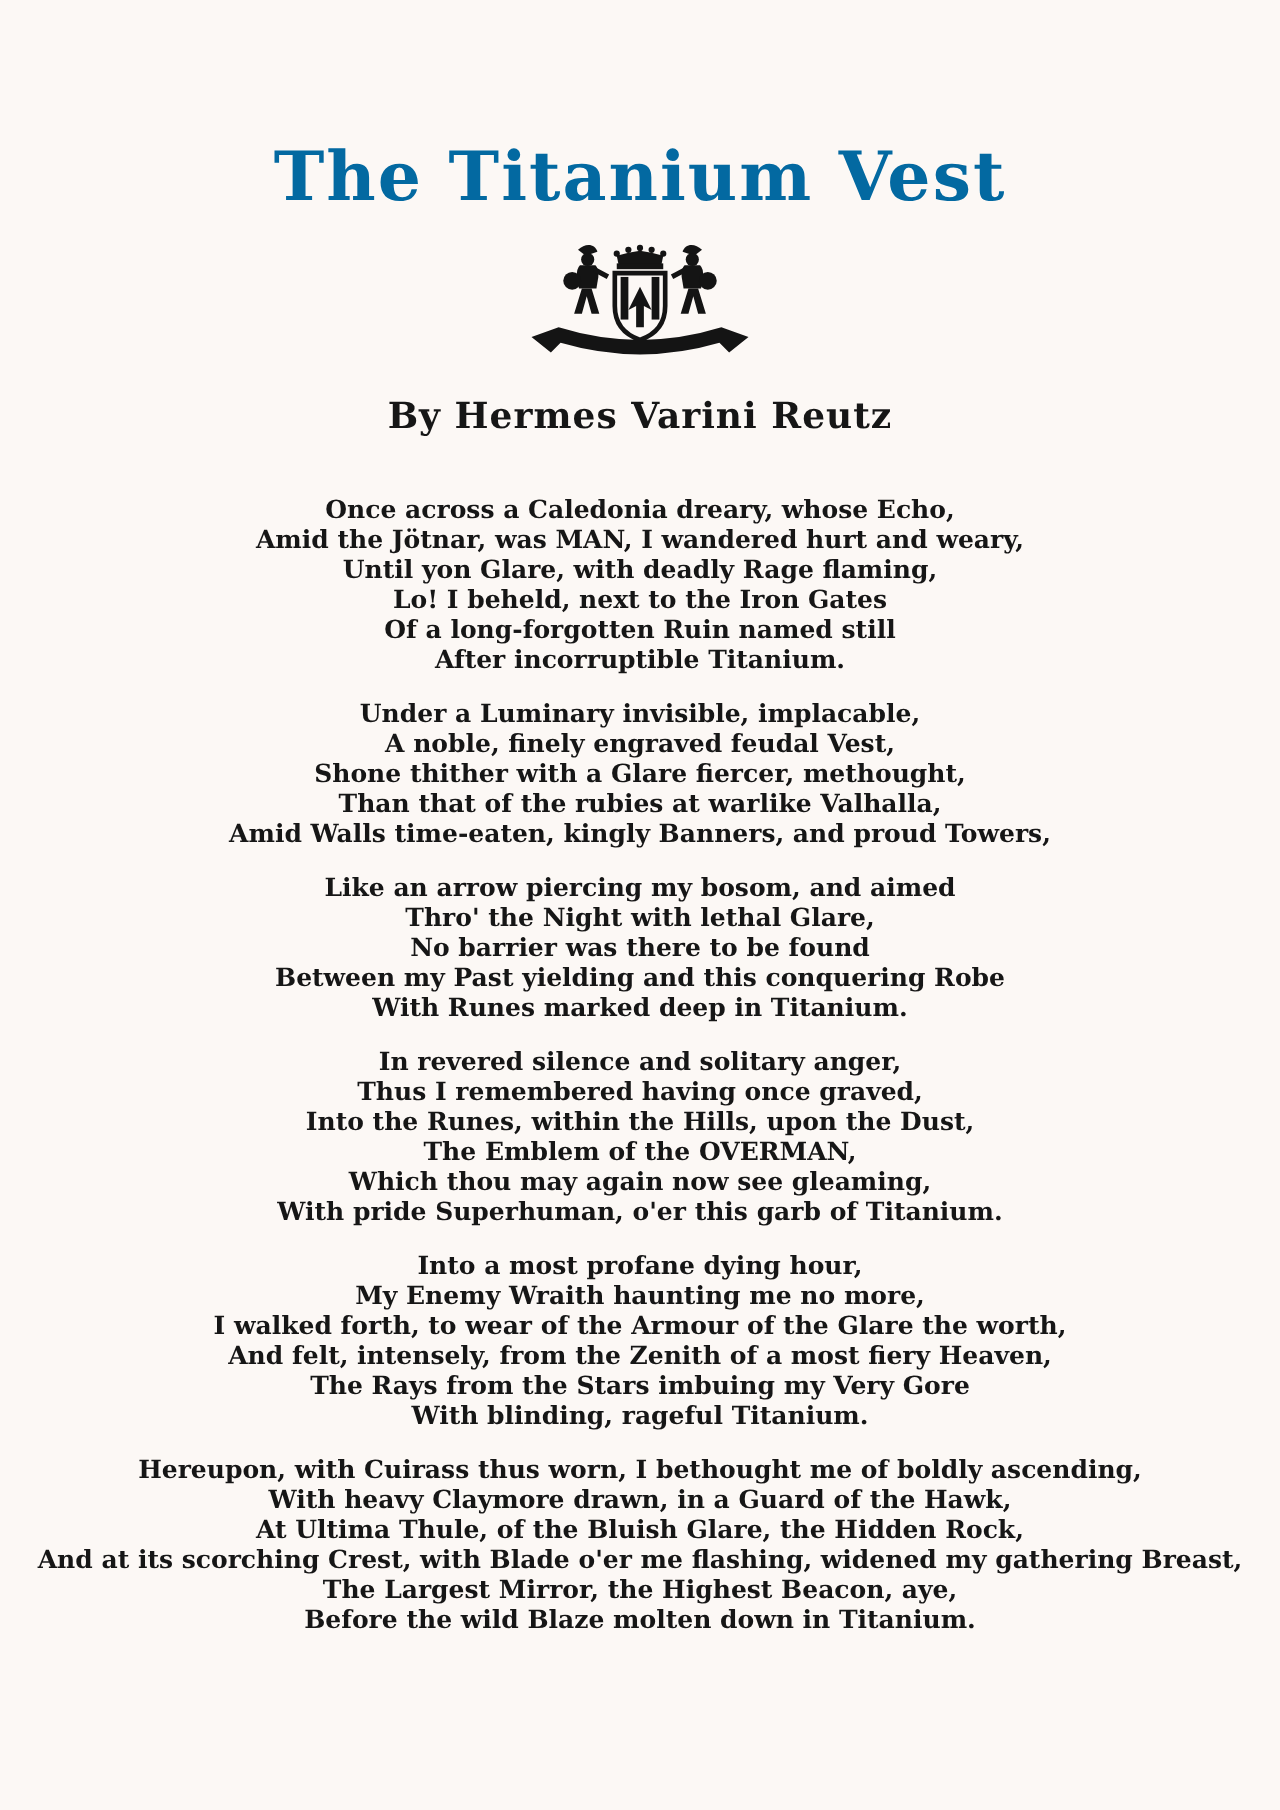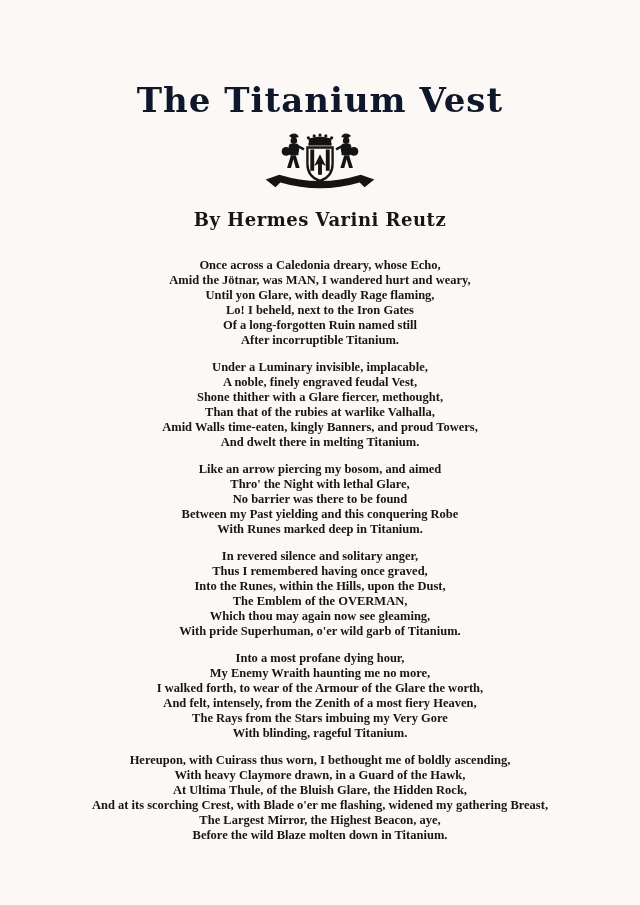--- a/index.html
+++ b/index.html
@@ -14,26 +14,26 @@
     height: 905px;
     margin: 0 auto;
     background: #FCF8F5;
     color: #161616;
     font-family: "DejaVu Serif", "Liberation Serif", serif;
     font-weight: bold;
     text-align: center;
     overflow: hidden;
   }
   .title {
-    margin: 11px;
+    margin: 0;
     padding-top: 72px;
     font-size: 34px;
     line-height: 1.05;
     letter-spacing: 1px;
-    color: #0f172a;
+    color: #0369a1;
   }
   .crest {
     display: block;
     margin: 14px auto 0 auto;
     width: 118px;
     height: 62px;
   }
   .crest * { fill: #141414; }
   .crest .field { fill: #FCF8F5; stroke: #141414; stroke-width: 2.4; }
   .byline {
@@ -42,21 +42,20 @@
     letter-spacing: 0.5px;
   }
   .poem {
     margin-top: 28px;
     font-size: 12.5px;
     line-height: 15px;
     white-space: nowrap;
   }
   .stanza {
     margin: 0 0 12px 0;
-    font-family: Liberation Serif, serif;
   }
   .poem-line {
     display: block;
   }
 </style>
 </head>
 <body>
 
 <div class="page">
 
@@ -116,38 +115,37 @@
       <span class="poem-line">Of a long-forgotten Ruin named still</span>
       <span class="poem-line">After incorruptible Titanium.</span>
     </div>
 
     <div class="stanza">
       <span class="poem-line">Under a Luminary invisible, implacable,</span>
       <span class="poem-line">A noble, finely engraved feudal Vest,</span>
       <span class="poem-line">Shone thither with a Glare fiercer, methought,</span>
       <span class="poem-line">Than that of the rubies at warlike Valhalla,</span>
       <span class="poem-line">Amid Walls time-eaten, kingly Banners, and proud Towers,</span>
-      <span class="poem-line">And dwelt there in melting Titanium.</span>
     </div>
 
     <div class="stanza">
       <span class="poem-line">Like an arrow piercing my bosom, and aimed</span>
       <span class="poem-line">Thro' the Night with lethal Glare,</span>
       <span class="poem-line">No barrier was there to be found</span>
       <span class="poem-line">Between my Past yielding and this conquering Robe</span>
       <span class="poem-line">With Runes marked deep in Titanium.</span>
     </div>
 
     <div class="stanza">
       <span class="poem-line">In revered silence and solitary anger,</span>
       <span class="poem-line">Thus I remembered having once graved,</span>
       <span class="poem-line">Into the Runes, within the Hills, upon the Dust,</span>
       <span class="poem-line">The Emblem of the OVERMAN,</span>
       <span class="poem-line">Which thou may again now see gleaming,</span>
-      <span class="poem-line">With pride Superhuman, o'er wild garb of Titanium.</span>
+      <span class="poem-line">With pride Superhuman, o'er this garb of Titanium.</span>
     </div>
 
     <div class="stanza">
       <span class="poem-line">Into a most profane dying hour,</span>
       <span class="poem-line">My Enemy Wraith haunting me no more,</span>
       <span class="poem-line">I walked forth, to wear of the Armour of the Glare the worth,</span>
       <span class="poem-line">And felt, intensely, from the Zenith of a most fiery Heaven,</span>
       <span class="poem-line">The Rays from the Stars imbuing my Very Gore</span>
       <span class="poem-line">With blinding, rageful Titanium.</span>
     </div>

